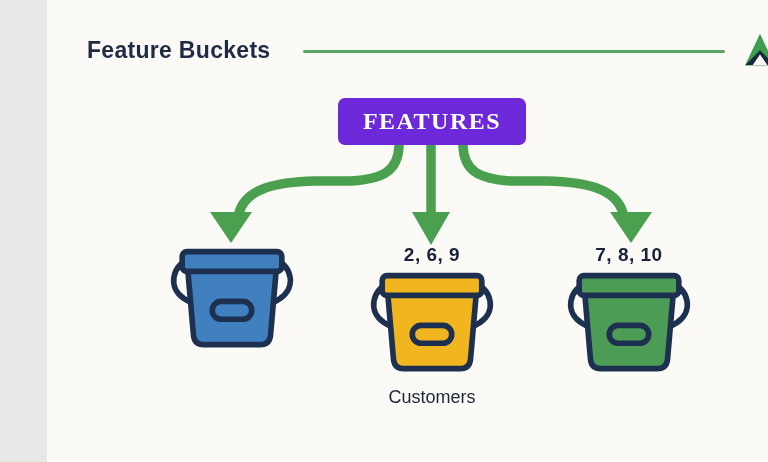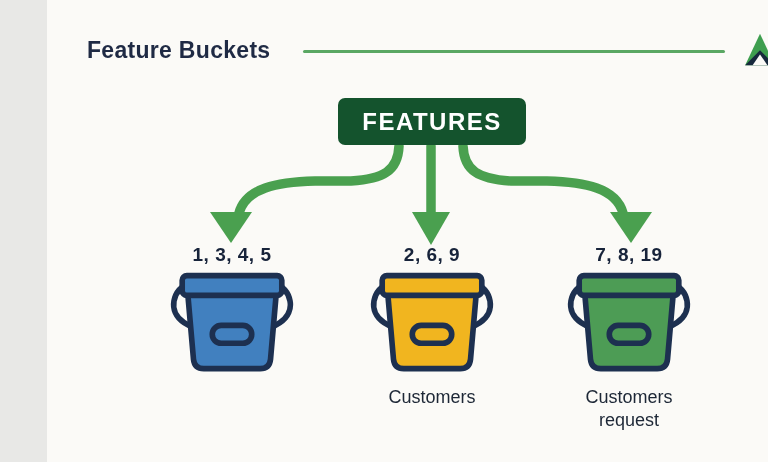--- a/index.html
+++ b/index.html
@@ -111,37 +111,36 @@
   </svg>
 
   <div class="page-title">Feature Buckets</div>
   <div class="divider" style="background-color: rgb(90, 167, 99);"></div>
   <svg class="logo" viewBox="0 0 40 40">
     <polygon points="20,1 38,39 2,39" fill="#3e9e4f"></polygon>
     <polygon points="2,39 20,21 38,39" fill="#16283c"></polygon>
     <polygon points="11,39 20,26 29,39" fill="#fbfaf7"></polygon>
   </svg>
 
-  <div class="features-box" style="background-color: #14532d;">FEATURES</div>
+  <div class="features-box" style="background-color: #6d28d9; font-family: Liberation Serif, serif;">FEATURES</div>
 
   <svg class="arrows-layer" viewBox="0 0 768 462">
     <g fill="none" stroke-linecap="round" stroke-width="9.5" stroke="#4aa04f">
       <path d="M 352 146 C 351 171 336 179 304 181 L 268 181 C 230 182 199 188 192 213"></path>
       <path d="M 384 146 L 384 215"></path>
       <path d="M 416 146 C 417 171 432 179 464 181 L 500 181 C 538 182 569 188 576 213"></path>
     </g>
     <g stroke="none" fill="#4aa04f">
       <polygon points="184,243 163,212 205,212"></polygon>
       <polygon points="384,245 365,212 403,212"></polygon>
       <polygon points="584,243 563,212 605,212"></polygon>
     </g>
   </svg>
 
   <div class="col col-0">
-    <div class="nums">1, 3, 4, 5</div>
     <svg class="bucket" viewBox="0 0 140 116">
       <g stroke="#1d3050">
         <g fill="#4180bf">
             <use href="#bucket-shape"></use>
           </g>
       </g>
     </svg>
   </div>
 
   <div class="col col-1">
@@ -150,24 +149,23 @@
       <g stroke="#1d3050">
         <g fill="#f1b51f">
             <use href="#bucket-shape"></use>
           </g>
       </g>
     </svg>
     <div class="bucket-name">Customers</div>
   </div>
 
   <div class="col col-2">
-    <div class="nums">7, 8, 19</div>
+    <div class="nums">7, 8, 10</div>
     <svg class="bucket" viewBox="0 0 140 116">
       <g stroke="#1d3050">
         <g fill="#4d9c55">
             <use href="#bucket-shape"></use>
           </g>
       </g>
     </svg>
-    <div class="bucket-name">Customers request</div>
   </div>
 
 </div>
 
 </body></html>

